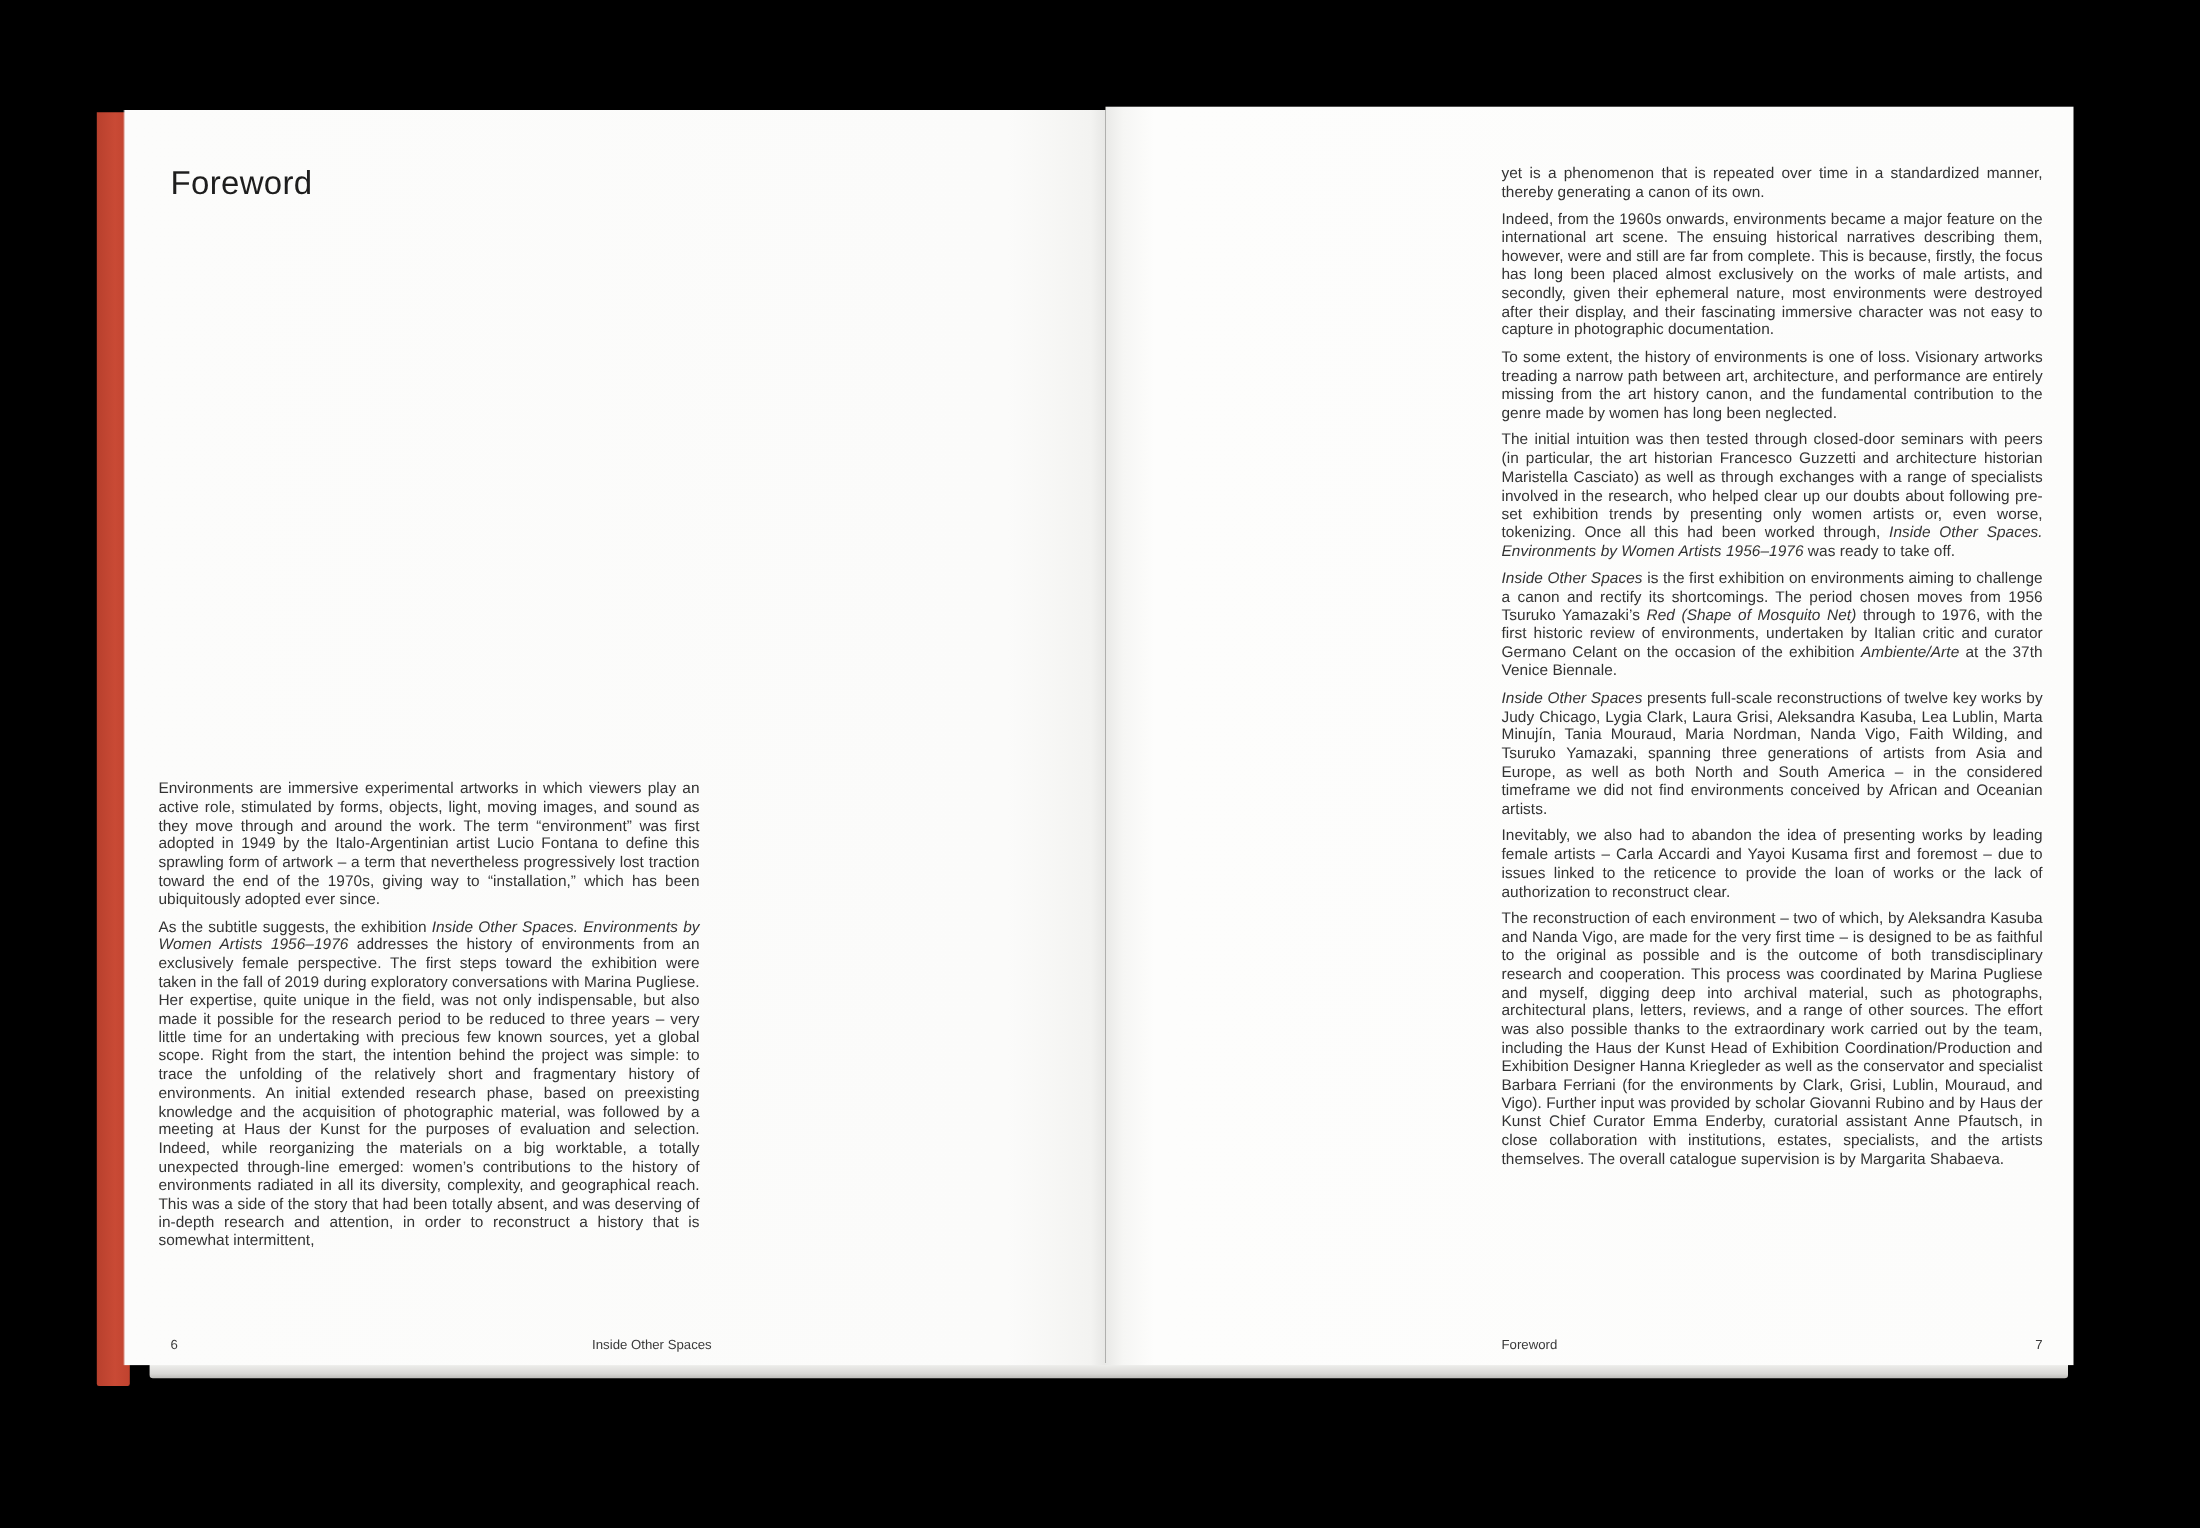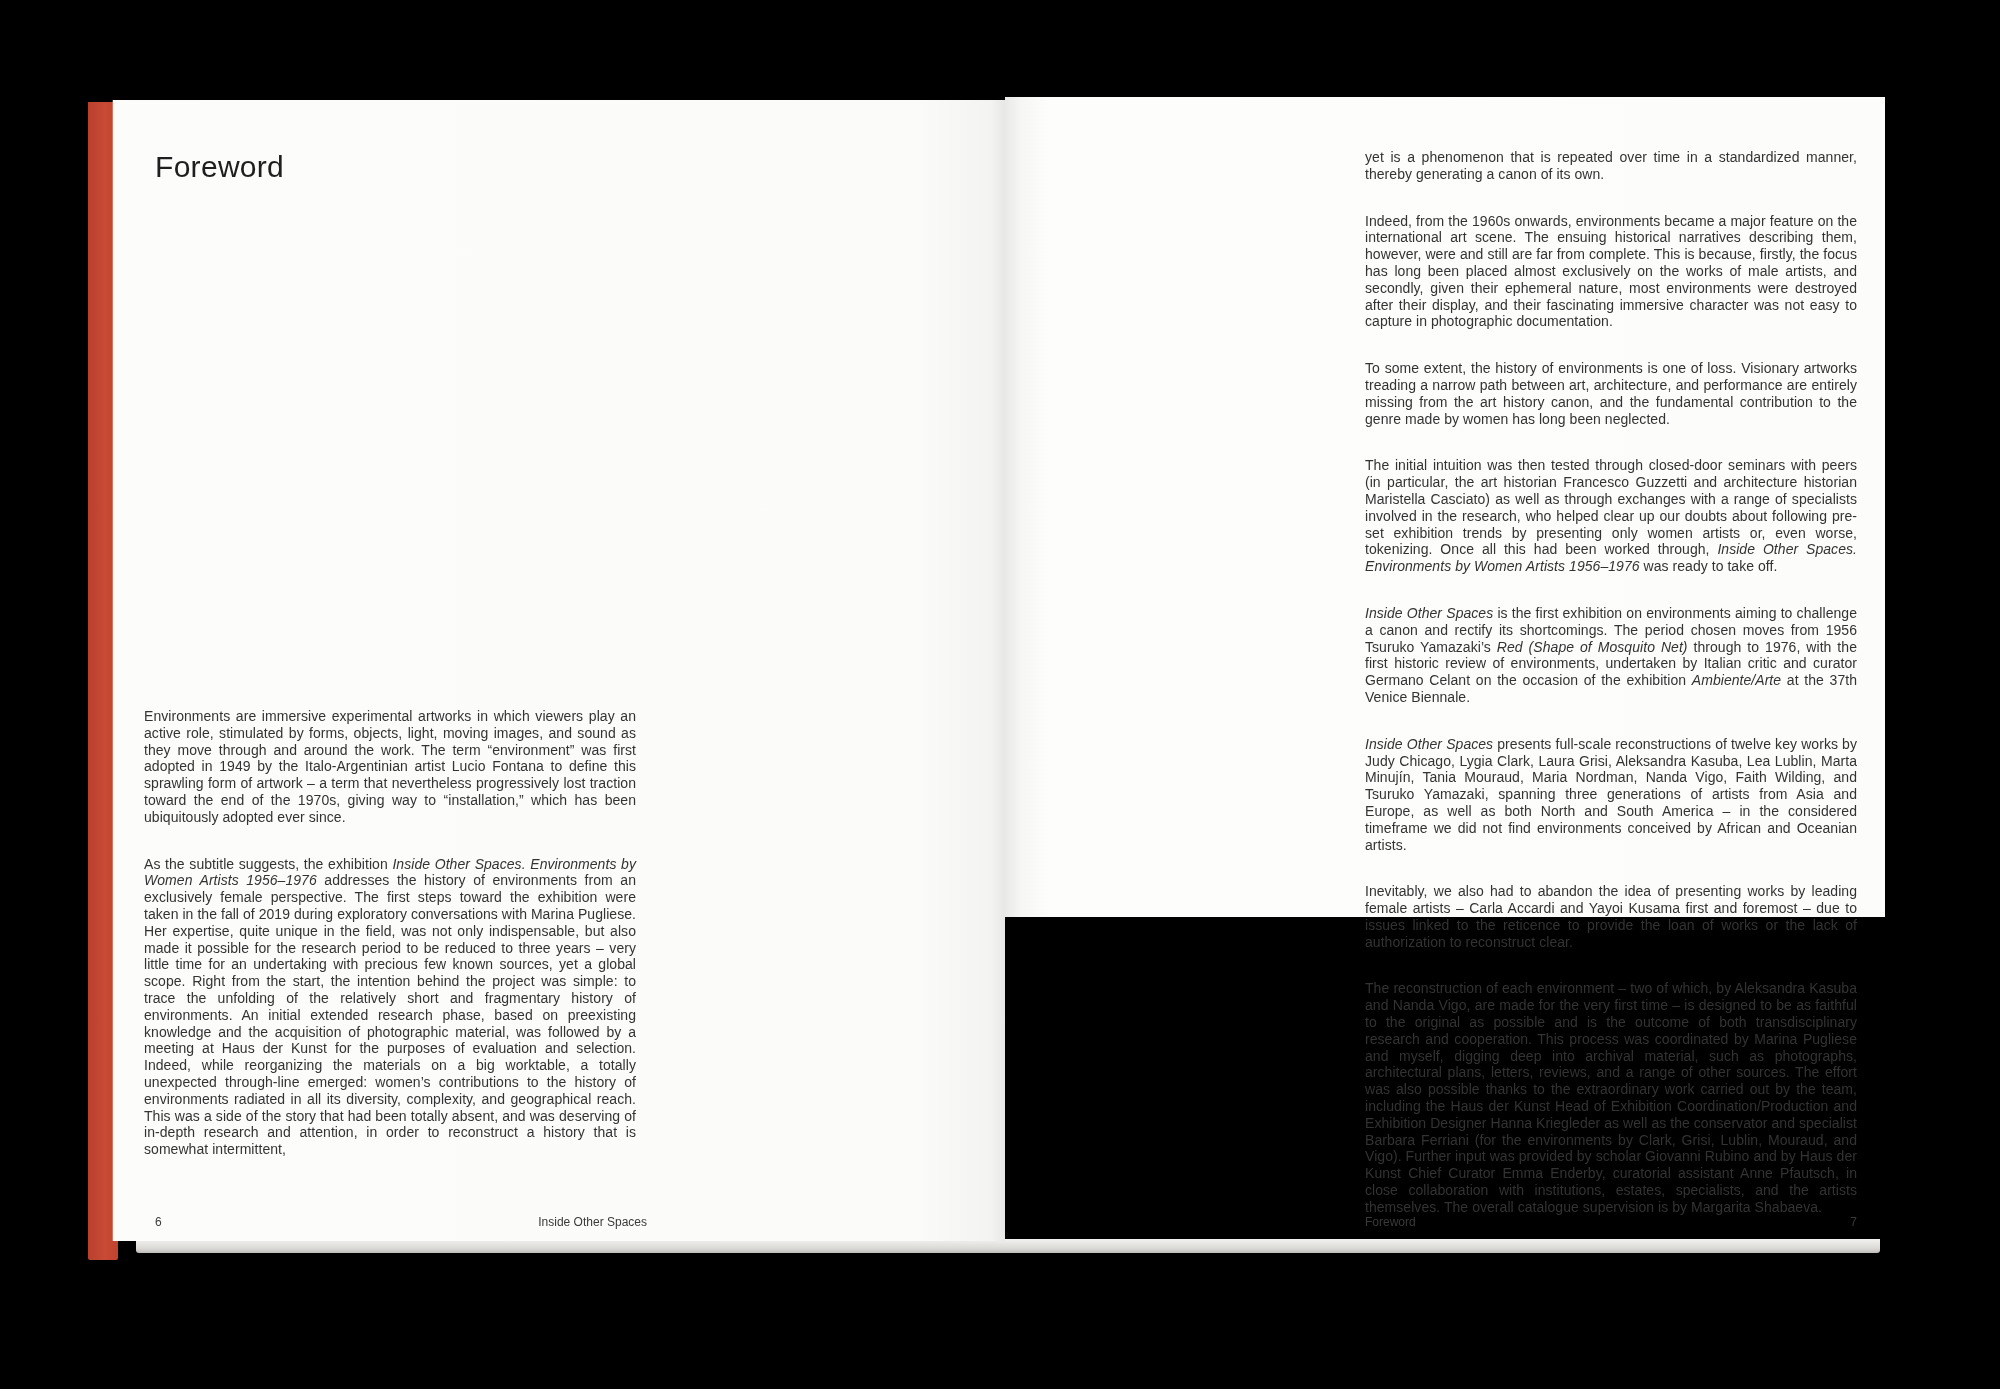--- a/index.html
+++ b/index.html
@@ -22,40 +22,40 @@
     background:linear-gradient(to bottom,#f2f2f0,#d9d8d5 70%,#bdbcb9);
     border-radius:0 0 3px 3px;
   }
   .page { position:absolute; }
   .page-left {
     left:113px; top:100px; width:892px; height:1141px;
     background:linear-gradient(to right,#fcfcfb 0%,#fbfbfa 90%,#f3f3f1 98.5%,#e7e7e5 100%);
     box-shadow:-1px 0 0 rgba(255,255,255,.25);
   }
   .page-right {
-    left:1005px; top:97px; width:880px; height:820px;
+    left:1005px; top:97px; width:880px; height:1144px;
     background:linear-gradient(to right,#e9e9e7 0%,#f6f6f4 1.8%,#fdfdfc 5%,#fcfcfb 100%);
   }
 
   .page-title {
     position:absolute; left:42px; top:50px;
     font-size:30px; font-weight:400; letter-spacing:.3px; color:#1e1e1e;
     line-height:1.1;
   }
 
   .body-col { position:absolute; width:492px; }
   .page-left  .body-col { left:31px;  top:608px; }
   .page-right .body-col { left:360px; top:52px; }
 
   .body-col p {
     font-size:14px; line-height:16.8px; color:#333;
     text-align:justify;
     letter-spacing:.05px;
   }
-  .body-col p + p { margin-top:30px; }
+  .body-col p + p { margin-top:8px; }
   .body-col em { }
 
   .page-footer {
     position:absolute; width:492px; top:1116px;
     display:flex; justify-content:space-between;
     font-size:12px; color:#3a3a3a; line-height:1;
   }
   .page-left  .page-footer { left:42px; }
   .page-right .page-footer { left:360px; top:1119px; }
 </style>

